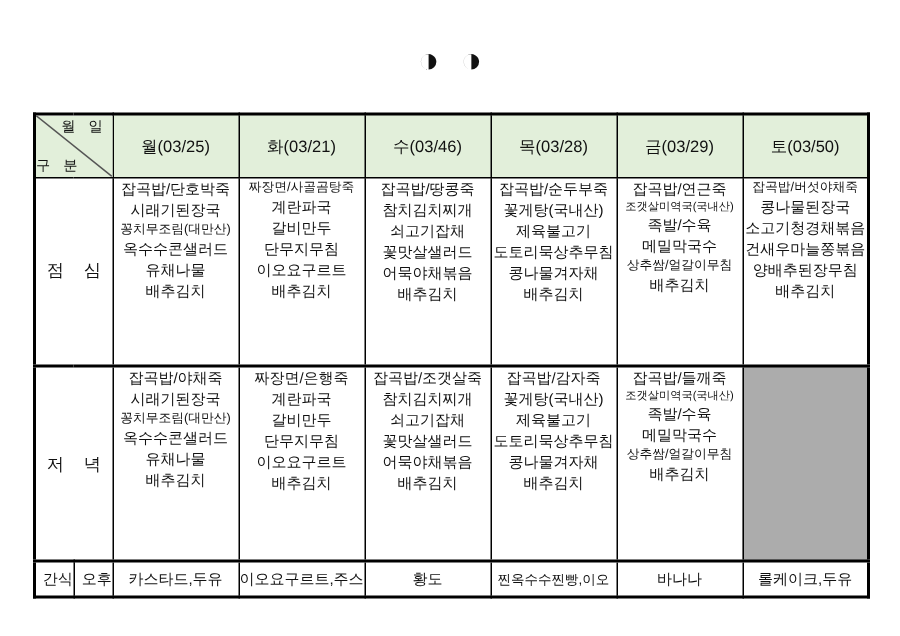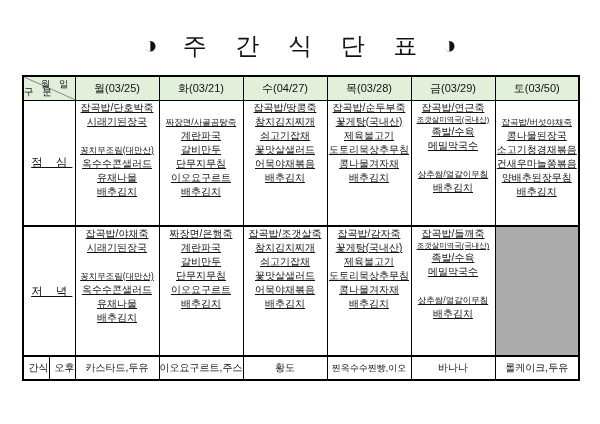--- a/index.html
+++ b/index.html
@@ -18,59 +18,58 @@
   .title-text { font-size:24px; letter-spacing:11px; padding-left:11px; white-space:nowrap; }
 
   
   table.menu {
     position:absolute; top:75px; left:22px;
     width:556px; border-collapse:collapse; table-layout:fixed;
     border:2px solid #000;
   }
   table.menu th, table.menu td { border:1px solid #000; padding:0; font-weight:normal; }
 
-  thead tr { height:24px; }
+  thead tr { height:42px; }
   thead th { background:var(--header-bg, #E2EFDA); border-bottom:2px solid #000; }
   .day-header { font-size:11px; white-space:nowrap; }
 
   .corner-cell { position:relative; }
   .corner-cell svg { position:absolute; inset:0; width:100%; height:100%; display:block; }
   .corner-top { position:absolute; top:1px; right:3px; font-size:9.5px; letter-spacing:3px; }
   .corner-bottom { position:absolute; bottom:1px; left:0; font-size:9.5px; letter-spacing:3px; }
 
   tr.row-lunch { height:126px; }
   tr.row-dinner { height:130px; }
-  tr.row-lunch td, tr.row-dinner td { border-bottom:2px solid #000;text-decoration:underline; }
+  tr.row-lunch td, tr.row-dinner td { border-bottom:2px solid #000; }
 
   .label-cell { text-align:center; font-size:11.5px; letter-spacing:5px; text-indent:5px; white-space:nowrap; }
 
   .menu-cell { vertical-align:top; }
   .menu-stack { display:flex; flex-direction:column; height:100%; }
   .menu-line {
     flex:1; display:flex; align-items:center; justify-content:center;
     font-size:10px; white-space:nowrap; overflow:hidden;
   }
-  .menu-line.sz-s  { font-size:8.5px;margin-top:16px; }
+  .menu-line.sz-s  { font-size:8.5px; }
   .menu-line.sz-xs { font-size:7.5px; }
 
   .closed-cell { background:var(--closed-bg, #ACACAC); }
 
   tr.snack-row { height:24px; }
   .snack-head { text-align:right; font-size:10px; white-space:nowrap; }
   .snack-cell { text-align:center; font-size:10px; white-space:nowrap; }
   .snack-cell.sz-s { font-size:9px; }
 </style>
 </head>
 <body>
 
 <div class="page">
 
   <div class="title-bar">
     <span class="title-icon">◑</span>
-    <span class="title-text">주 간 식 단 표</span>
     <span class="title-icon">◑</span>
   </div>
 
   <table class="menu">
     <colgroup>
       <col style="width:26px">
         <col style="width:26px">
       <col style="width:84px">
         <col style="width:84px">
         <col style="width:84px">
@@ -82,21 +81,21 @@
       <tr>
         <th class="corner-cell" colspan="2">
           <svg viewBox="0 0 52 32" preserveAspectRatio="none">
             <line x1="0" y1="0" x2="52" y2="32" stroke="#555" stroke-width="0.8"></line>
           </svg>
           <span class="corner-top">월 일</span>
           <span class="corner-bottom">구 분</span>
         </th>
         <th class="day-header">월(03/25)</th>
         <th class="day-header">화(03/21)</th>
-        <th class="day-header">수(04/27)</th>
+        <th class="day-header">수(03/46)</th>
         <th class="day-header">목(03/28)</th>
         <th class="day-header">금(03/29)</th>
         <th class="day-header">토(03/50)</th>
       </tr>
     </thead>
     <tbody>
         <tr class="row-lunch">
           <td colspan="2" class="label-cell">점 심</td>
           <td class="menu-cell">
             <div class="menu-stack">

